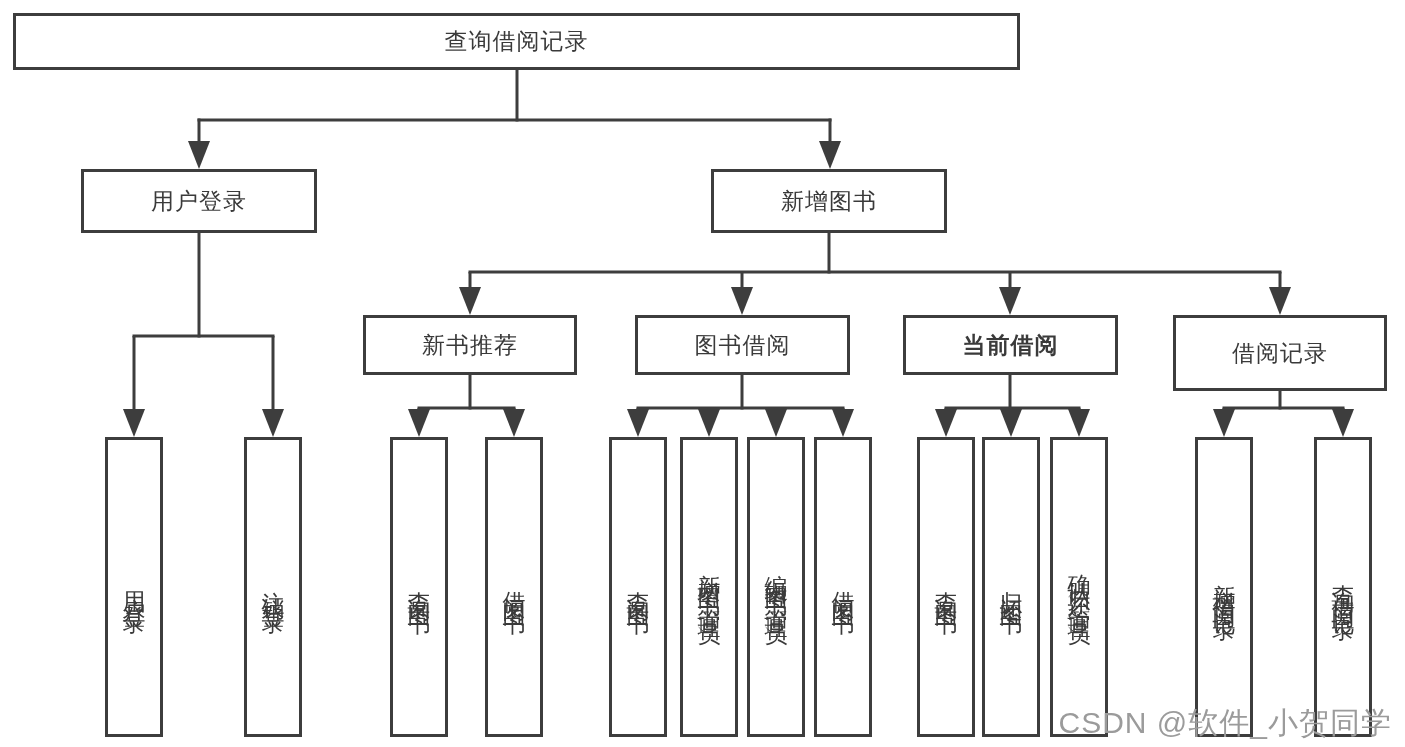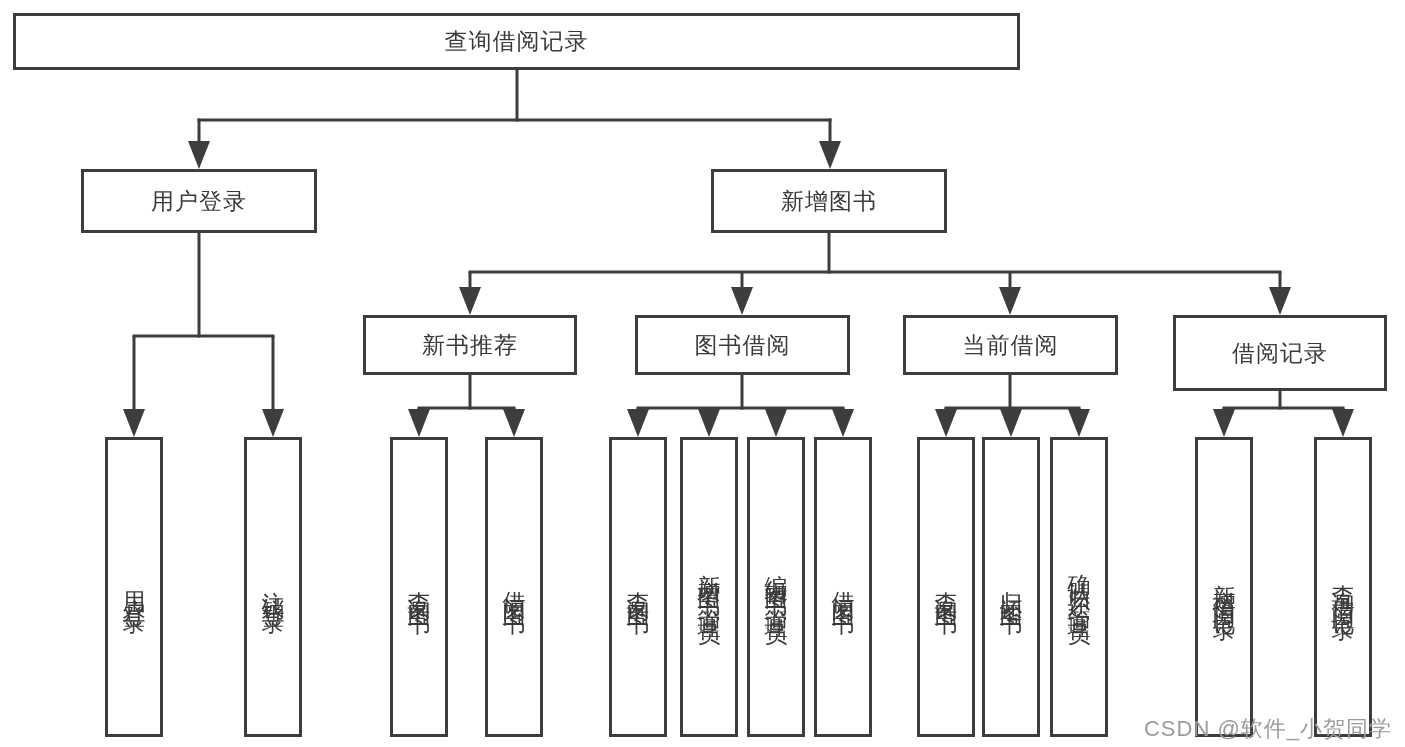--- a/index.html
+++ b/index.html
@@ -49,21 +49,21 @@
     text-orientation: mixed;
     font-size: 23px;
     letter-spacing: 7px;
     line-height: 1;
     white-space: nowrap;
   }
   .watermark {
     position: absolute;
     right: 13px;
     bottom: 3px;
-    font-size: 22px;
+    font-size: 30px;
     color: var(--watermark);
     z-index: 5;
     letter-spacing: 1px;
   }
 </style>
 </head>
 <body>
 
 <div class="canvas">
 
@@ -153,21 +153,21 @@
   <div class="node" style="left:711px; top:169px; width:236px; height:64px;">
     <span>新增图书</span>
   </div>
 
   <div class="node" style="left:363px; top:315px; width:214px; height:60px;">
     <span>新书推荐</span>
   </div>
   <div class="node" style="left:635px; top:315px; width:215px; height:60px;">
     <span>图书借阅</span>
   </div>
-  <div class="node" style="left:903px; top:315px; width:215px; height:60px;">
+  <div class="node" style="left:903px; top:315px; width:215px; height:60px;font-weight:bold;">
     <span>当前借阅</span>
   </div>
   <div class="node" style="left:1173px; top:315px; width:214px; height:76px;">
     <span>借阅记录</span>
   </div>
 
   <div class="node leaf" style="left:105px;">
     <span class="vlabel">用户登录</span>
   </div>
   <div class="node leaf" style="left:244px;">

